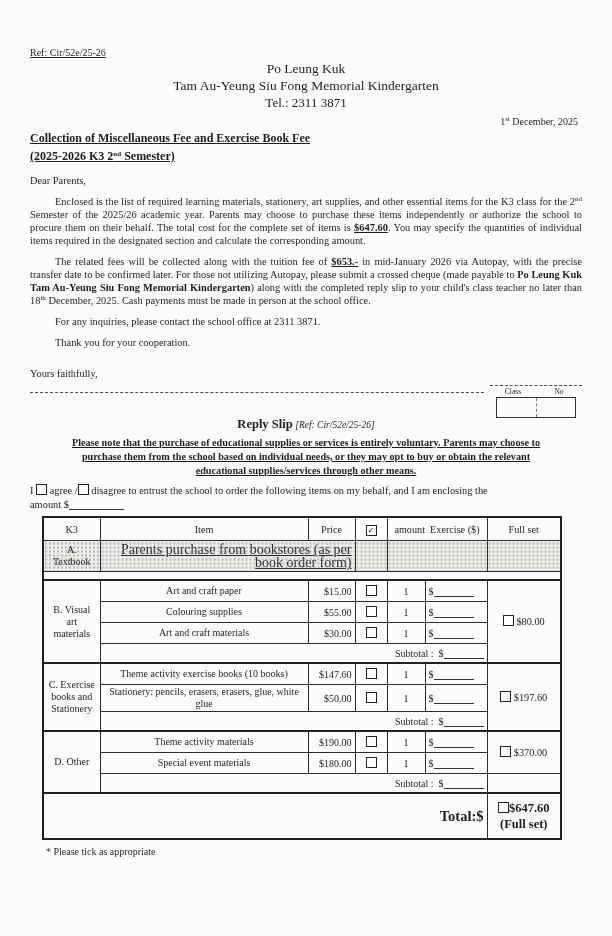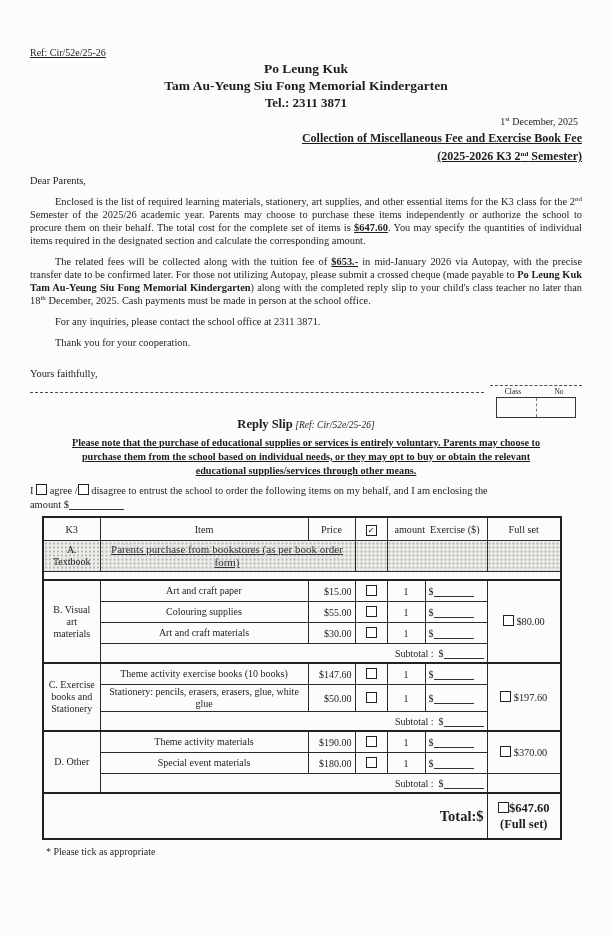--- a/index.html
+++ b/index.html
@@ -8,24 +8,24 @@
     font-family:"Liberation Serif", serif;font-size:10.4px;line-height:13px;
     box-sizing:border-box;padding:46px 30px 0 30px;position:relative;overflow:hidden;
     margin:0 auto;
   }
   .b{font-weight:bold}
   .u{text-decoration:underline}
   .pre{white-space:pre}
   sup{font-size:7px;line-height:0;vertical-align:4px}
   .ref{font-size:10px;text-decoration:underline}
   .center-head{text-align:center;margin-top:1px}
-  .org{font-weight:bold;font-size:13.5px;line-height:17px}
+  .org{font-weight:normal;font-size:13.5px;line-height:17px}
   .tel{font-size:13px}
   .date-line{text-align:right;font-size:10px;margin-top:4px;padding-right:4px}
-  .title{text-align:right;font-weight:bold;font-size:12px;line-height:16px;margin-top:2px}
+  .title{text-align:left;font-weight:bold;font-size:12px;line-height:16px;margin-top:2px}
   .salutation{margin-top:10px}
   .para{margin:8px 0 0 0;text-indent:25px;text-align:justify}
   .closing{margin-top:18px}
   .sig-block{margin-top:4px}
   .sig-line{width:160px;border-bottom:1.4px solid #2a2a2a;height:34px;position:relative}
   .sig-line svg{position:absolute;left:0;bottom:-4px}
   .signer{line-height:13px;margin-top:2px}
   .cutline{display:flex;align-items:flex-start;margin-top:5px}
   .cutline .dash{flex:1;border-top:1.6px dashed #4a4a4a;margin-top:7px}
   .classno{width:92px;margin-left:6px;font-size:7.5px;line-height:9px}
@@ -43,21 +43,21 @@
   .cb{display:inline-block;width:9px;height:9px;border:1.2px solid #222;vertical-align:-1px;
       text-align:center;font-size:8.5px;line-height:9px;font-family:"DejaVu Sans",sans-serif;background:#fff}
   .fill{display:inline-block;border-bottom:1px solid #333;height:10px;vertical-align:-2px}.w40{width:40px}.w55{width:55px}
   table.fee{border-collapse:collapse;margin:4px 0 0 12px;font-size:10px;table-layout:fixed}
   table.fee td{border:1px solid #2a2a2a;padding:1px 3px;vertical-align:middle}
   table.fee{border:2px solid #222}
   tr.head td{text-align:center;height:20px;font-size:10.2px}
   td.lab{text-align:center;line-height:12px}
   tr.rowA td{height:28px;background-color:#ececea;
     background-image:radial-gradient(#9a9a96 0.6px, transparent 0.9px);background-size:4px 4px}
-  tr.rowA td.note-cell{font-size:11px;color:#333;text-align:center;padding-left:2px;text-decoration:underline}
+  tr.rowA td.note-cell{font-size:14px;color:#333;text-align:right;padding-left:2px;text-decoration:underline}
   tr.spacer td{height:5px;border-top:1.5px solid #222;border-bottom:2px solid #222;background:#fcfcfa}
   tr.thick-top td{border-top:2px solid #222}
   td.item{text-align:center;line-height:12px}
   td.price{text-align:right;padding-right:4px}
   td.ck{text-align:center}
   td.amt{text-align:center;border-right:1px solid #2a2a2a}
   td.sub{text-align:left;padding-left:4px}
   td.full{text-align:center;font-size:10.3px}
   tr.item-row td{height:18px}
   tr.subrow td{height:16px}

